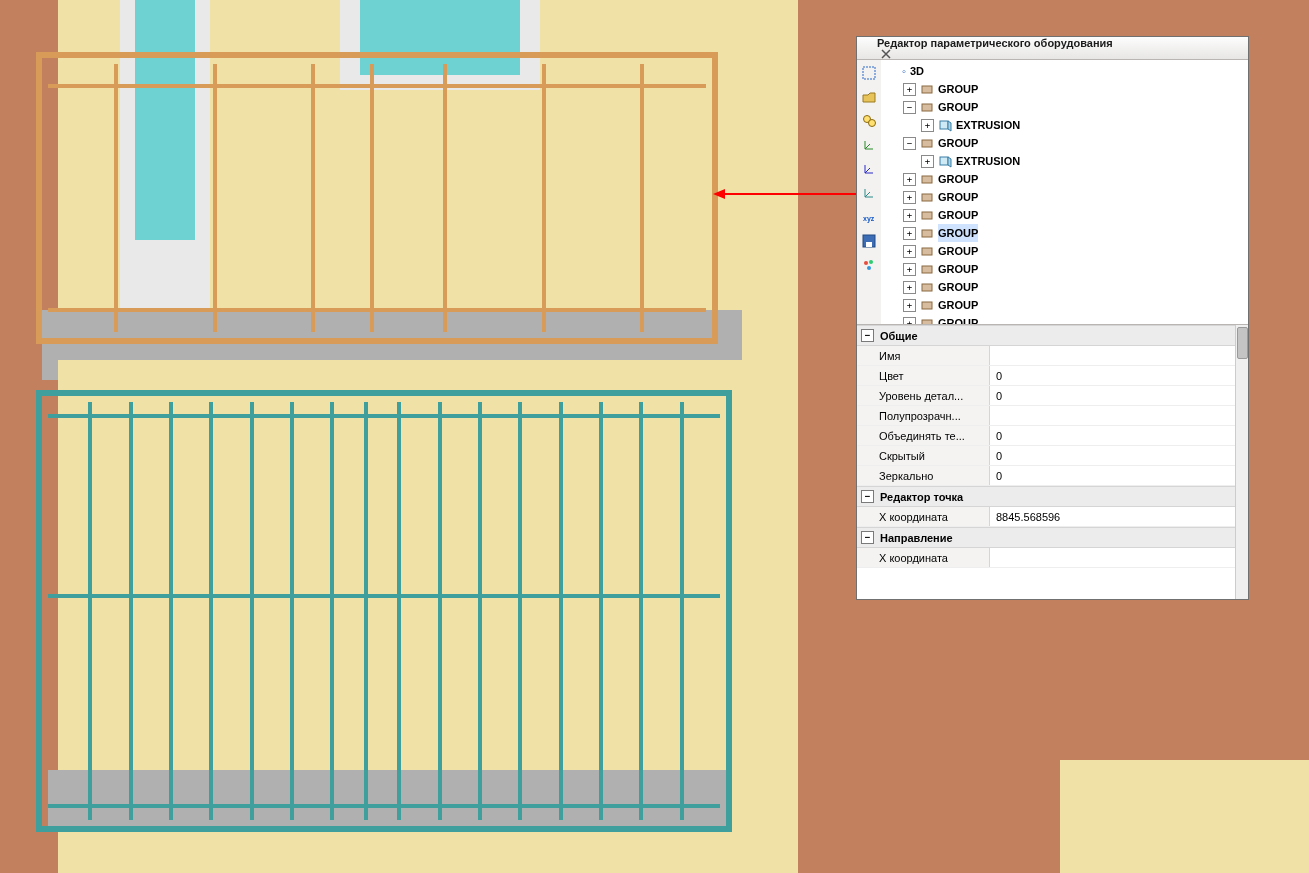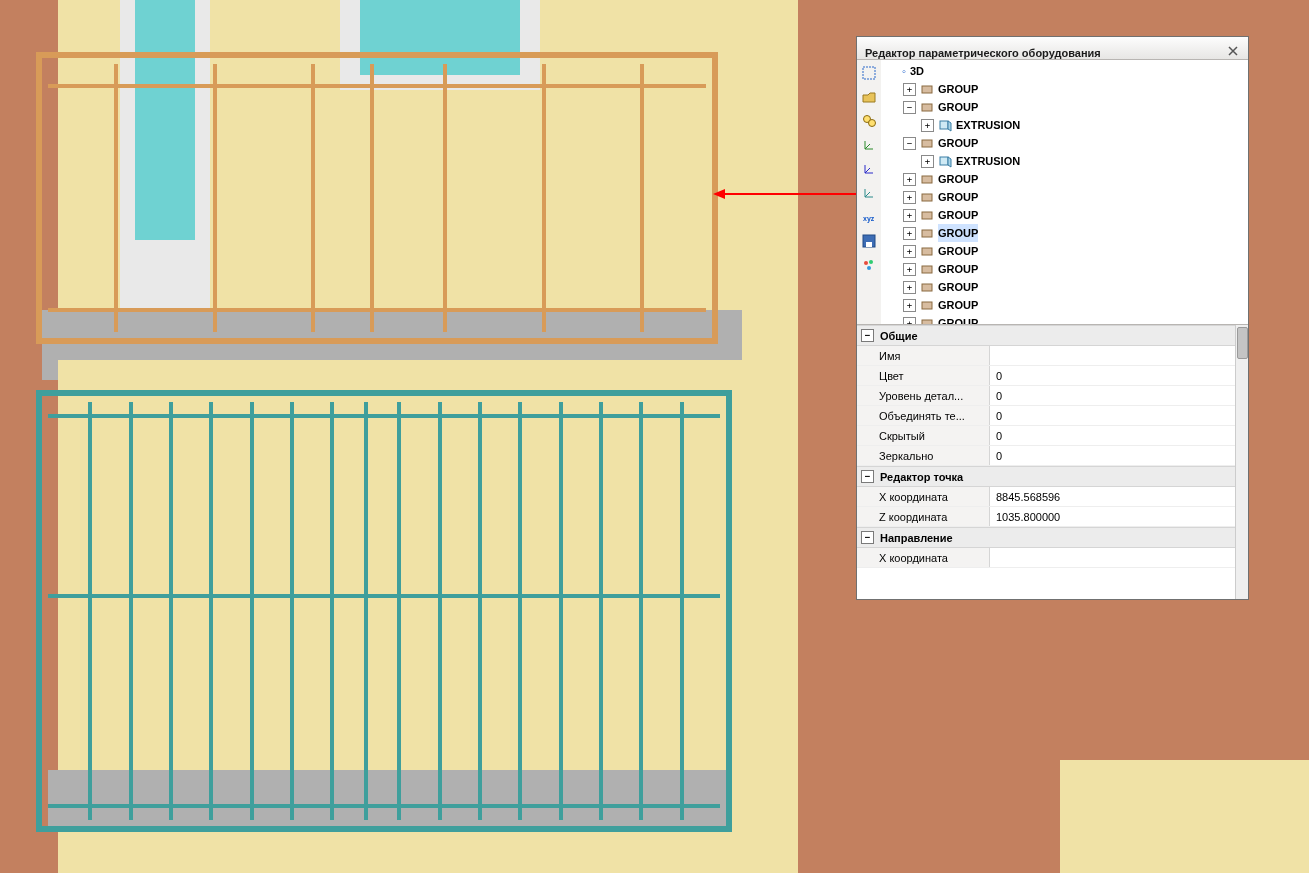--- a/index.html
+++ b/index.html
@@ -53,24 +53,25 @@
     border: 1px solid #707070;
     box-shadow: 0 0 0 1px #d4d0c8 inset;
     display: flex;
     flex-direction: column;
   }
   .titlebar {
     height: 22px;
     background: linear-gradient(#fdfdfd,#e7e6e4);
     border-bottom: 1px solid #b8b5b2;
     display: flex;
-    align-items: flex-end;
-    padding: 0 6px 0 8px;
+    align-items: flex-start;
+    padding: 0 6px 0 20px;
     font-weight: bold;
     color: #1b1b1b;
+    flex-direction: column;
   }
   .titlebar .spacer { flex: 1; }
   .close-btn {
     width: 18px; height: 16px;
     display: flex; align-items: center; justify-content: center;
     color: #555;
     font-size: 13px;
     cursor: pointer;
   }
   .panel-body {
@@ -476,43 +477,43 @@
           </div>
           <div class="pg-row">
             <div class="pg-name">Цвет</div>
             <div class="pg-value">0</div>
           </div>
           <div class="pg-row">
             <div class="pg-name">Уровень детал...</div>
             <div class="pg-value">0</div>
           </div>
           <div class="pg-row">
+            <div class="pg-name">Полупрозрачн...</div>
+            <div class="pg-value"></div>
+          </div>
+          <div class="pg-row">
             <div class="pg-name">Объединять те...</div>
             <div class="pg-value">0</div>
           </div>
           <div class="pg-row">
             <div class="pg-name">Скрытый</div>
             <div class="pg-value">0</div>
           </div>
           <div class="pg-row">
             <div class="pg-name">Зеркально</div>
             <div class="pg-value">0</div>
           </div>
 
           <div class="pg-section">
             <span class="pg-toggle">−</span>
             <span>Редактор точка</span>
           </div>
           <div class="pg-row">
             <div class="pg-name">X координата</div>
             <div class="pg-value">8845.568596</div>
-          </div>
-          <div class="pg-row">
-            <div class="pg-name">Z координата</div>
-            <div class="pg-value">1035.800000</div>
           </div>
 
           <div class="pg-section">
             <span class="pg-toggle">−</span>
             <span>Направление</span>
           </div>
           <div class="pg-row">
             <div class="pg-name">X координата</div>
           </div>
         </div>

